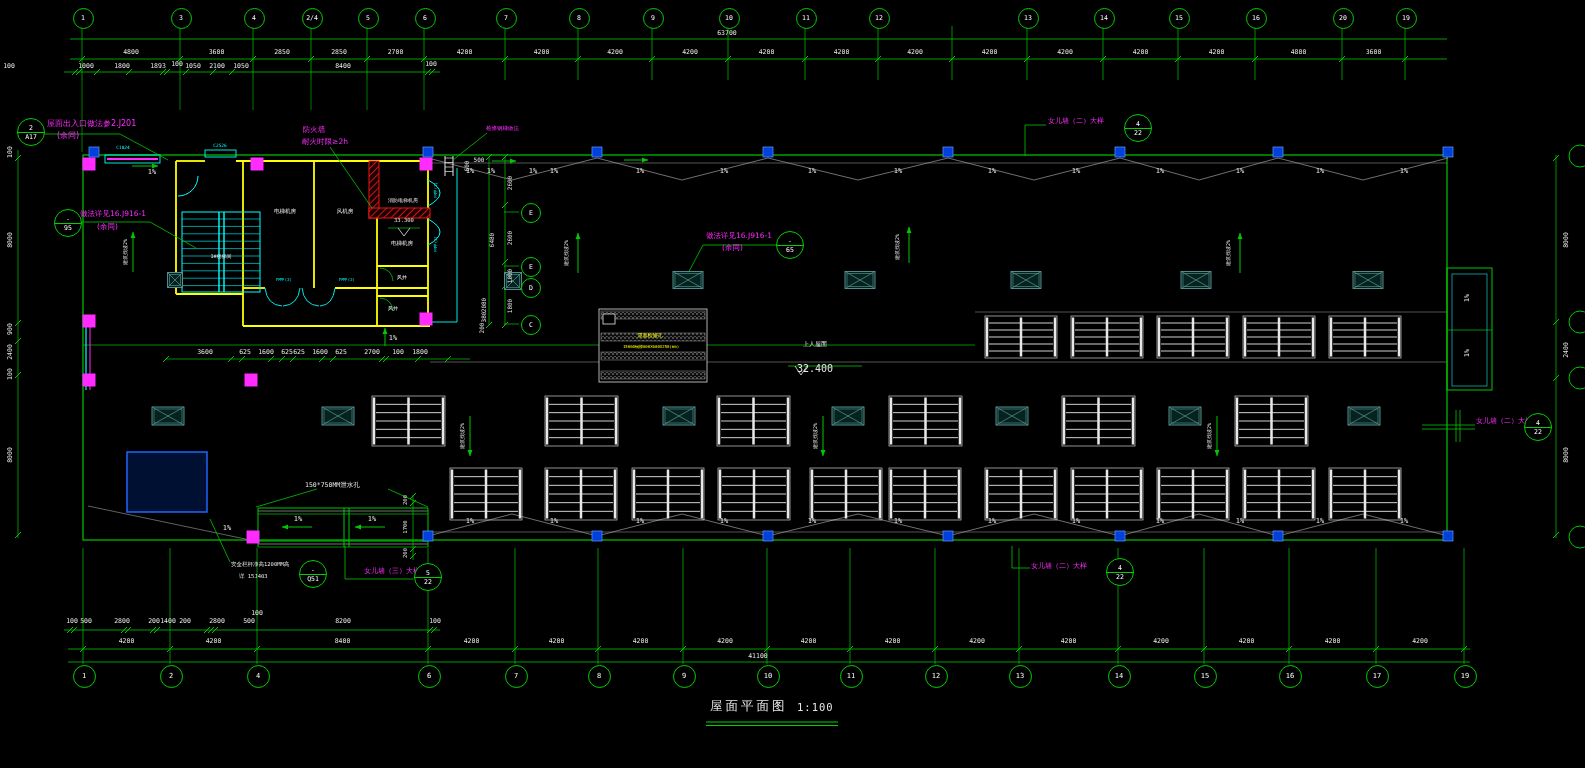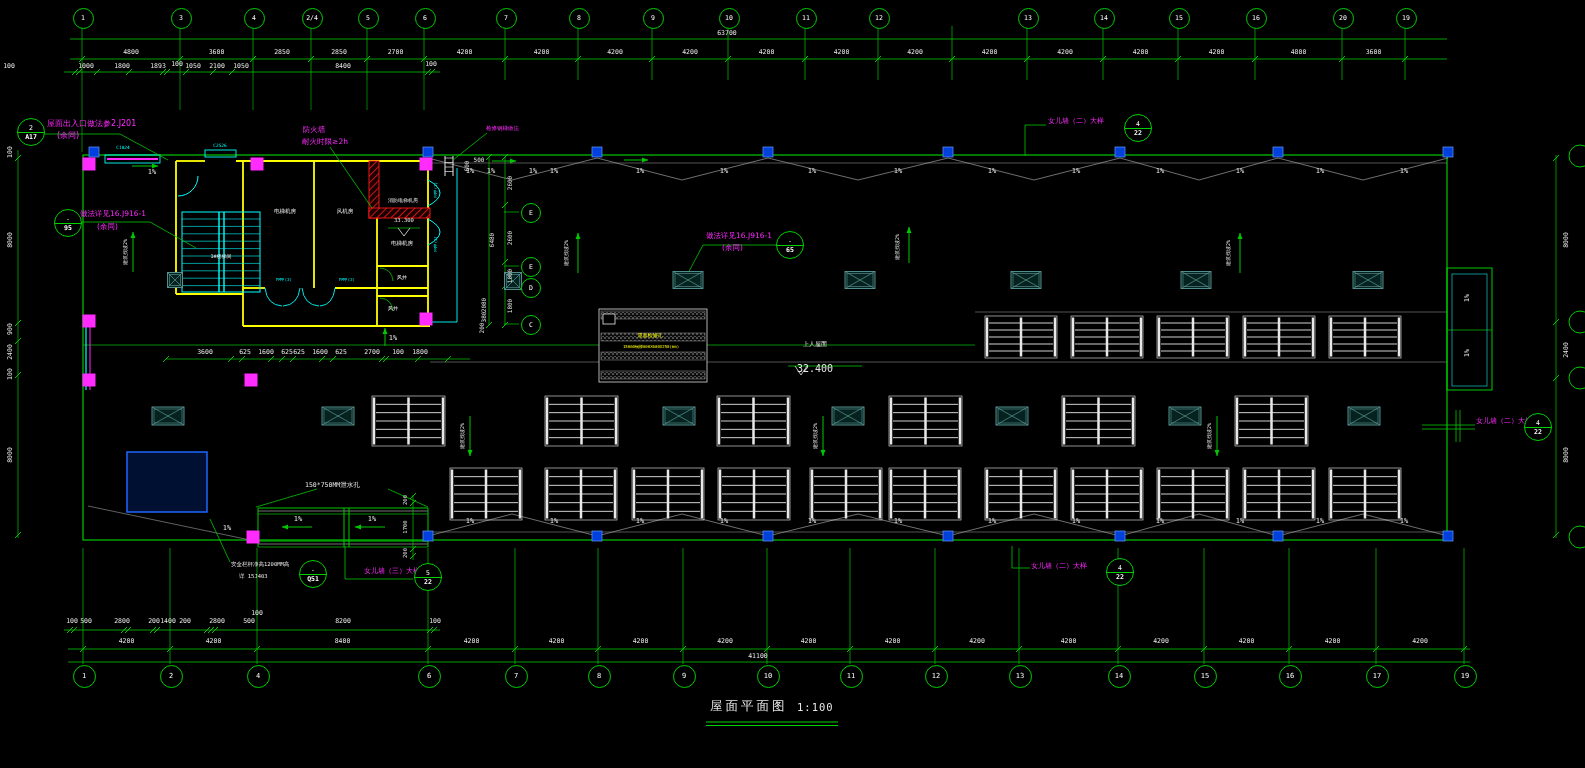--- a/index.html
+++ b/index.html
@@ -11,21 +11,21 @@
   .mag{color:#ff2bff;font-family:"DejaVu Sans",sans-serif;}
   .cyt{color:#00ffff;}
   .yel{color:#ffff00;}
   .bub{position:absolute;border:1px solid #00d000;border-radius:50%;background:#000;
        display:flex;align-items:center;justify-content:center;color:#fff;
        font:6.5px "DejaVu Sans Mono",monospace;}
   .fbub{position:absolute;width:26px;height:26px;border:1px solid #00d000;border-radius:50%;
         background:#000;display:flex;flex-direction:column;color:#fff;text-align:center;
         font:6.5px "DejaVu Sans Mono",monospace;}
   .ft{flex:1;display:flex;align-items:flex-end;justify-content:center;border-bottom:1px solid #00d000;}
-  .fb{flex:1;display:flex;align-items:flex-start;justify-content:center;font-weight:bold;}
+  .fb{flex:1;display:flex;align-items:flex-start;justify-content:center;}
 </style>
 </head>
 <body>
 
 <div id="cv">
     <svg id="svg" width="1585" height="768">
   <defs>
    <pattern id="redH" width="5" height="5" patternTransform="rotate(45)" patternUnits="userSpaceOnUse">
      <rect width="5" height="5" fill="#1a0000"></rect>
           <line x1="0" y1="0" x2="0" y2="5" stroke="#ff1a1a" stroke-width="1.6"></line>

